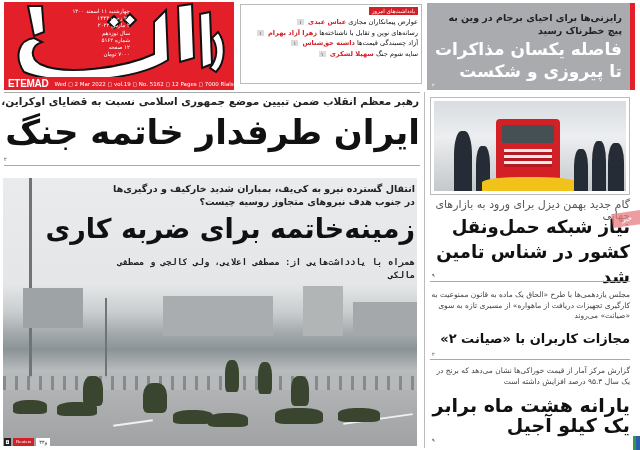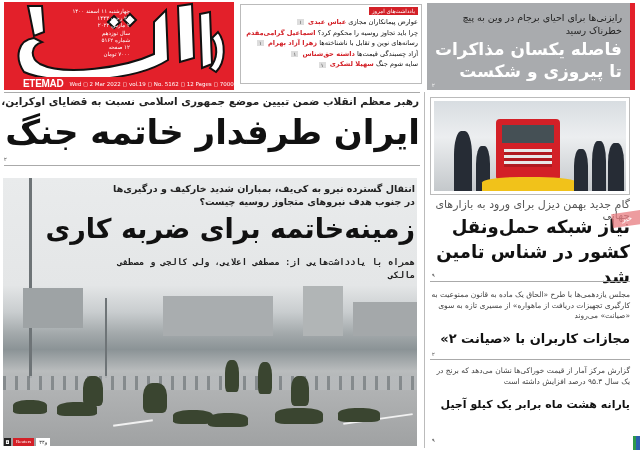--- a/index.html
+++ b/index.html
@@ -3,35 +3,35 @@
 <meta charset="utf-8">
 <style>
   * { box-sizing: border-box; margin: 0; padding: 0; }
   html, body { width: 640px; height: 450px; overflow: hidden; background: #fff; }
   body { position: relative; font-family: "DejaVu Sans", sans-serif; color: #111; }
 
   
   #masthead { position: absolute; left: 4px; top: 2px; width: 230px; height: 88px; background: #e3202a; overflow: hidden; }
   #masthead .logo-shape { position: absolute; }
   #masthead .dateinfo { position: absolute; left: 56px; top: 6px; width: 70px; color: #fff; font-size: 5.5px; line-height: 7.2px; direction: rtl; text-align: right; }
-  #masthead .footer-bar { position: absolute; left: 0; bottom: 0; width: 100%; height: 13px; background: #e3202a; color: #fff; font-size: 5.5px; display: flex; align-items: center; padding-left: 19px; white-space: nowrap; }
+  #masthead .footer-bar { position: absolute; left: 0; bottom: 0; width: 100%; height: 13px; background: #e3202a; color: #fff; font-size: 5.5px; display: flex; align-items: center; padding-left: 4px; white-space: nowrap; }
   #masthead .brand { font-family: "Liberation Sans", sans-serif; font-size: 10px; font-weight: bold; margin-right: 6px; letter-spacing: -0.3px; }
 
   
   #notes { position: absolute; left: 240px; top: 4px; width: 182px; height: 80px; border: 1px solid #bbb; background: #fff; padding: 2px 3px; }
   #notes .notes-title { display: inline-block; background: #d32027; color: #fff; font-size: 5.5px; padding: 0 3px; height: 8px; line-height: 8px; float: right; }
   #notes ul { list-style: none; clear: both; padding-top: 2px; }
   #notes li { font-size: 6.6px; line-height: 10.6px; white-space: nowrap; overflow: hidden; direction: rtl; text-align: right; }
   #notes li .author { color: #d32027; font-weight: bold; }
   #notes li .num { display: inline-block; width: 7px; height: 6px; background: #ddd; color: #444; font-size: 5px; line-height: 6px; text-align: center; margin-right: 2px; vertical-align: middle; }
 
   
   #jcpoa { position: absolute; left: 427px; top: 3px; width: 203px; height: 87px; background: #a9abae; }
   #jcpoa .redbar { position: absolute; right: -5px; top: 0; width: 5px; height: 87px; background: #e3202a; }
-  #jcpoa .kicker { position: absolute; right: 8px; top: 8px; width: 190px; font-size: 9.5px; font-weight: normal; line-height: 13px; color: #222; direction: rtl; text-align: right; }
+  #jcpoa .kicker { position: absolute; right: 8px; top: 8px; width: 190px; font-size: 9.5px; font-weight: bold; line-height: 13px; color: #222; direction: rtl; text-align: right; }
   #jcpoa .headline { position: absolute; right: 8px; top: 35px; width: 190px; font-size: 17px; font-weight: bold; line-height: 22px; color: #fff; direction: rtl; text-align: right; margin-left: 6px; }
   #jcpoa .pg { position: absolute; left: 5px; bottom: 2px; font-size: 5px; color: #fff; }
 
   
   #lead-kicker { position: absolute; left: 4px; top: 94px; width: 415px; font-size: 10.5px; font-weight: bold; line-height: 14px; color: #222; direction: rtl; text-align: right; white-space: nowrap; }
   #lead-headline { position: absolute; left: 4px; top: 112px; width: 416px; font-size: 34px; font-weight: bold; line-height: 40px; letter-spacing: -1px; color: #111; direction: rtl; text-align: right; white-space: nowrap; }
   #lead-pg { position: absolute; left: 4px; top: 156px; font-size: 5px; color: #333; }
   .hr { position: absolute; height: 1px; background: #aaa; }
 
   
@@ -64,21 +64,21 @@
   #rc-kicker1 { position: absolute; left: 430px; top: 199px; width: 200px; font-size: 11px; line-height: 11px; color: #555; direction: rtl; text-align: right; }
   #rc-head1 { position: absolute; left: 430px; top: 214px; width: 200px; font-size: 18px; font-weight: bold; line-height: 25px; color: #111; direction: rtl; text-align: right; }
   #rc-stamp { position: absolute; left: 612px; top: 212px; width: 30px; height: 14px; background: #e87b80; opacity: .75; transform: rotate(-8deg); color: #fff; font-size: 7px; text-align: center; line-height: 14px; }
   #rc-pg1 { position: absolute; left: 432px; top: 272px; font-size: 5px; color: #333; }
 
   #rc-kicker2 { position: absolute; left: 430px; top: 290px; width: 200px; font-size: 7.5px; line-height: 10.5px; color: #444; direction: rtl; text-align: right; }
   #rc-head2 { position: absolute; left: 430px; top: 330px; width: 200px; font-size: 13px; font-weight: bold; line-height: 18px; color: #111; direction: rtl; text-align: right; }
   #rc-pg2 { position: absolute; left: 432px; top: 351px; font-size: 5px; color: #333; }
 
   #rc-kicker3 { position: absolute; left: 430px; top: 366px; width: 200px; font-size: 7.5px; line-height: 10.5px; color: #444; direction: rtl; text-align: right; }
-  #rc-head3 { position: absolute; left: 430px; top: 395px; width: 200px; font-size: 11px; font-weight: bold; line-height: 20px; color: #111; direction: rtl; text-align: right; }
+  #rc-head3 { position: absolute; left: 430px; top: 395px; width: 200px; font-size: 19px; font-weight: bold; line-height: 20px; color: #111; direction: rtl; text-align: right; }
   #rc-pg3 { position: absolute; left: 432px; top: 437px; font-size: 5px; color: #333; }
   #rc-corner { position: absolute; left: 633px; top: 436px; width: 7px; height: 14px; background: linear-gradient(to right, #2e9a4a 50%, #2b5fad 50%); }
   .vr { position: absolute; width: 1px; background: #bbb; }
 </style>
 </head>
 <body>
 
 <div id="masthead">
   <svg class="logo-shape" width="230" height="78" viewBox="0 0 230 78">
     <path d="M20 70 C 10 55, 14 38, 30 36 L 38 40 C 26 44, 26 56, 36 62 C 60 74, 120 66, 150 52 L 150 20 L 162 8 L 164 58 C 130 80, 50 84, 20 70 Z" fill="#fff" stroke="#111" stroke-width="2"></path>
@@ -101,21 +101,20 @@
   <div class="footer-bar">
     <span class="brand">ETEMAD</span>
     <span>Wed ◻ 2 Mar 2022 ◻ vol.19 ◻ No. 5162 ◻ 12 Pages ◻ 7000 Rials</span>
   </div>
 </div>
 
 <div id="notes">
   <span class="notes-title">یادداشت‌های امروز</span>
   <ul>
     <li><span>عوارض پیمانکاران مجازی</span> <span class="author">عباس عبدی</span> <span class="num">۱</span></li>
-    <li><span>چرا باید تجاوز روسیه را محکوم کرد؟</span> <span class="author">اسماعیل گرامی‌مقدم</span> </li>
     <li><span>رسانه‌های نوین و تقابل با ناشناخته‌ها</span> <span class="author">زهرا آزاد بهرام</span> <span class="num">۱</span></li>
     <li><span>آزاد چسبندگی قیمت‌ها</span> <span class="author">داشته حق‌شناس</span> <span class="num">۱</span></li>
     <li><span>سایه شوم جنگ</span> <span class="author">سهیلا لشکری</span> <span class="num">۱</span></li>
   </ul>
 </div>
 
 <div id="jcpoa">
   <div class="redbar"></div>
   <div class="kicker">رایزنی‌ها برای احیای برجام در وین به پیچ خطرناک رسید</div>
   <div class="headline">فاصله یکسان مذاکرات تا پیروزی و شکست</div>

